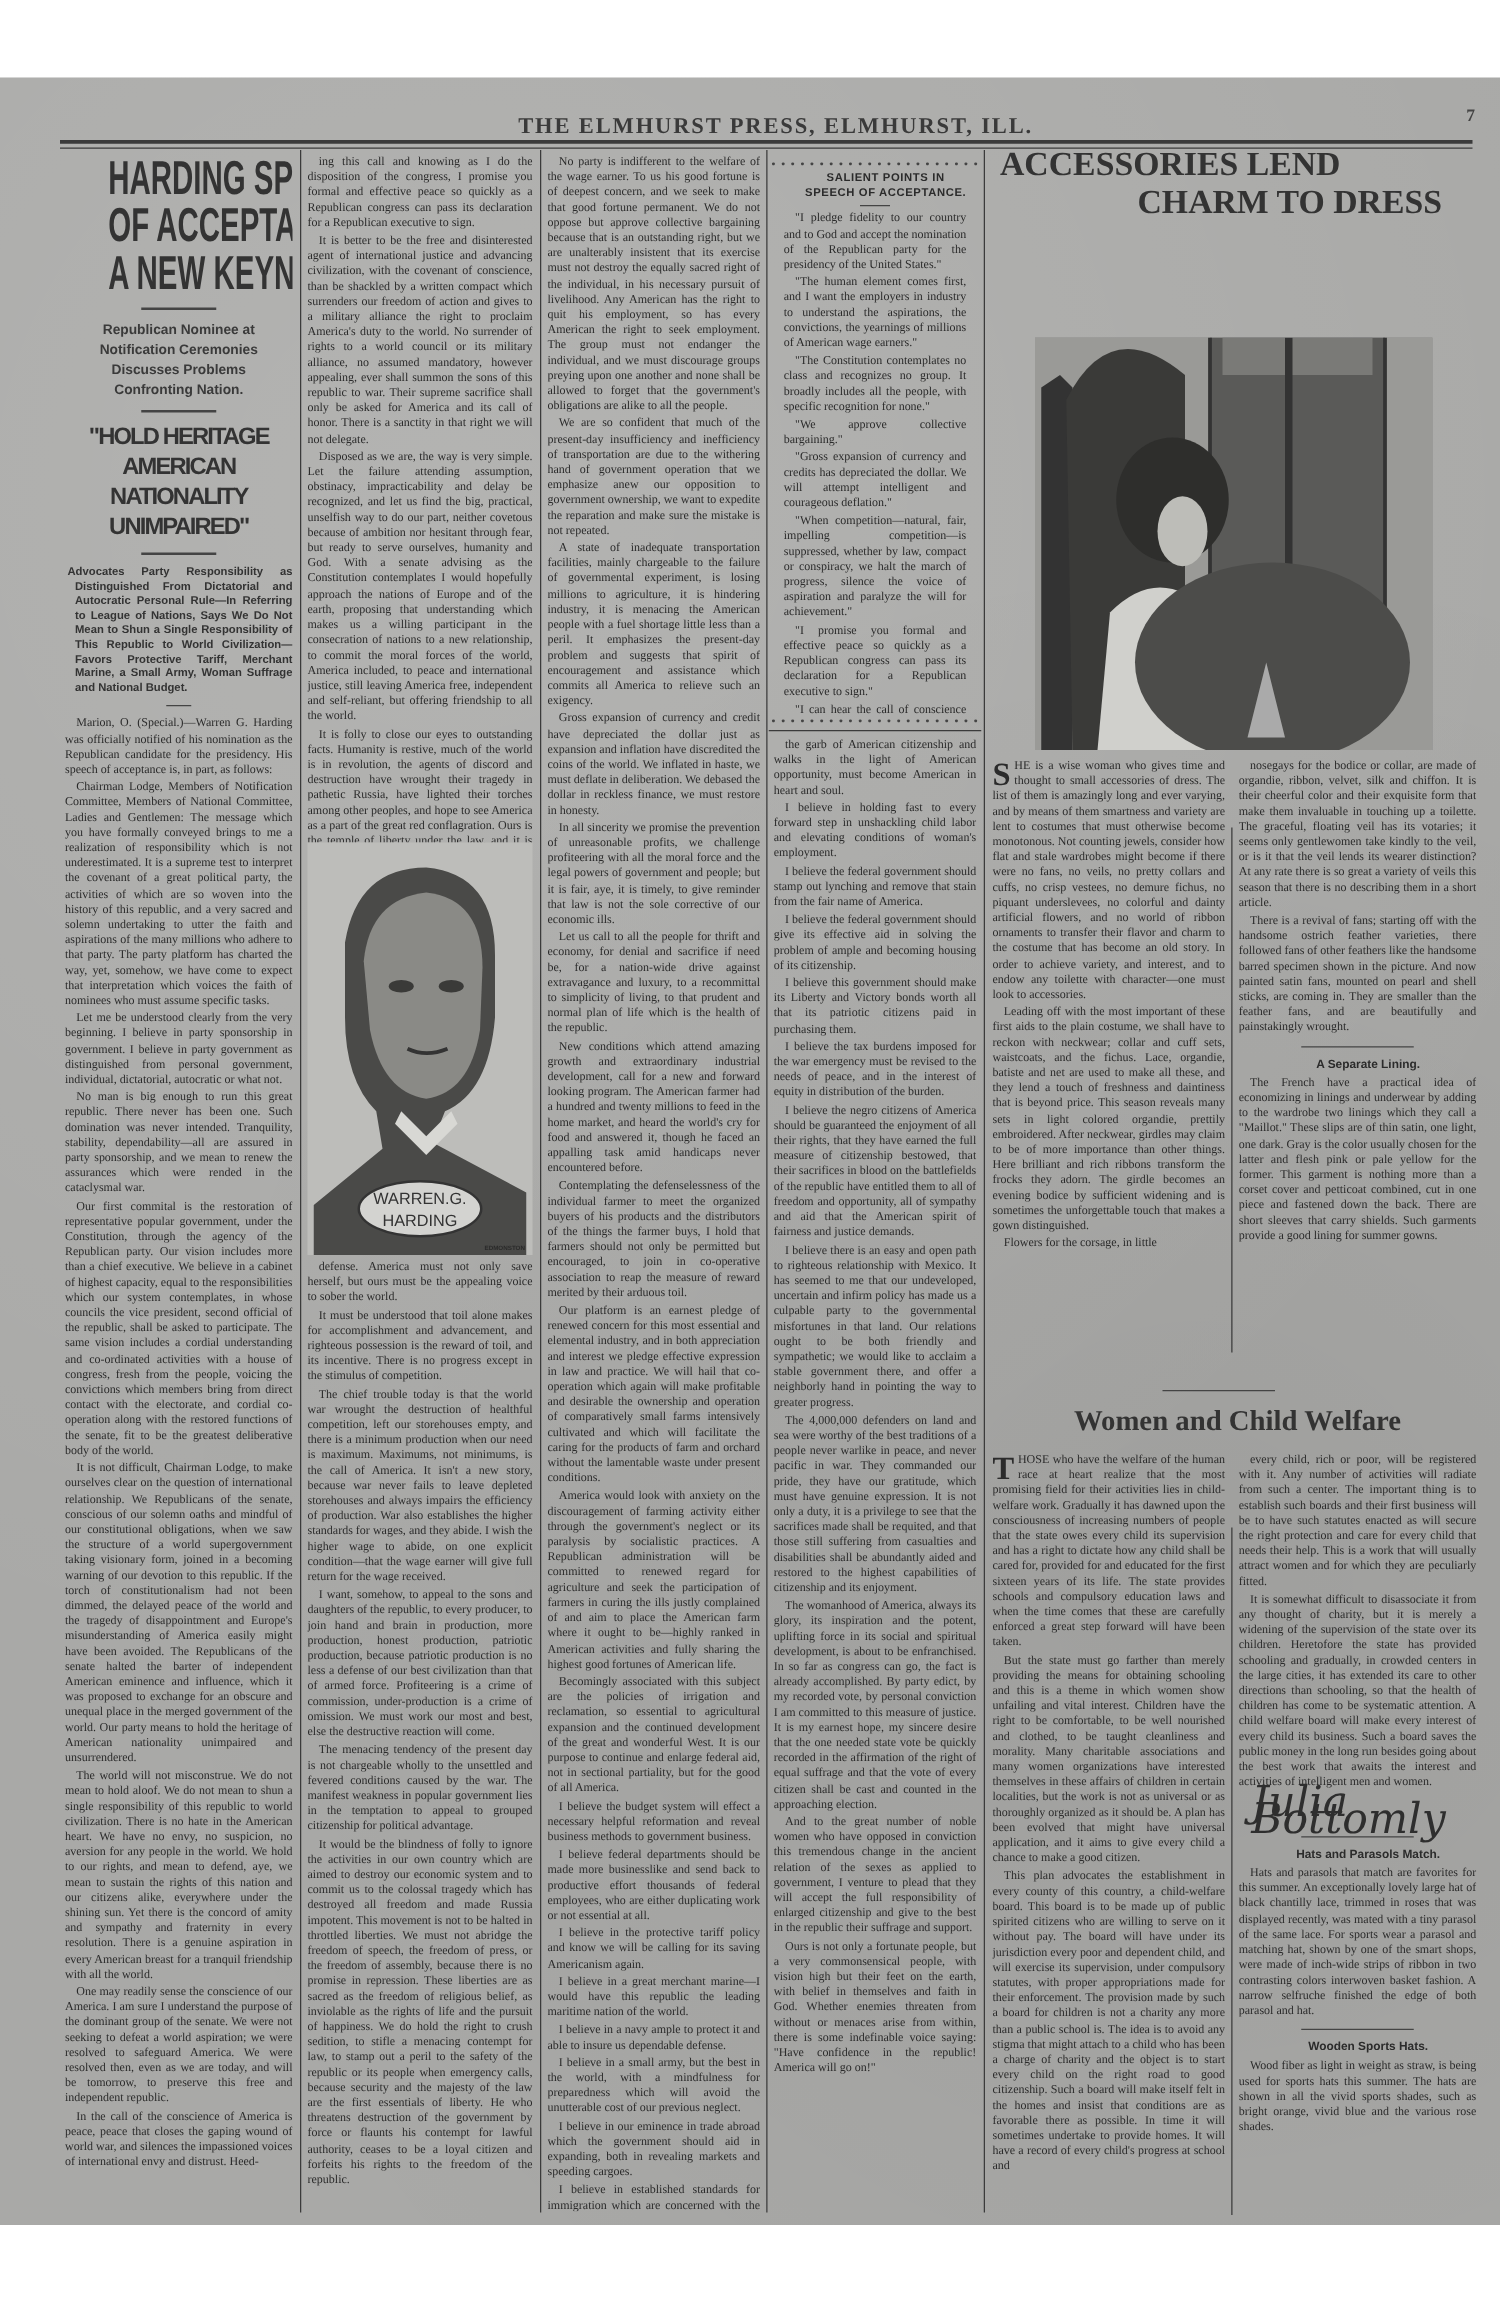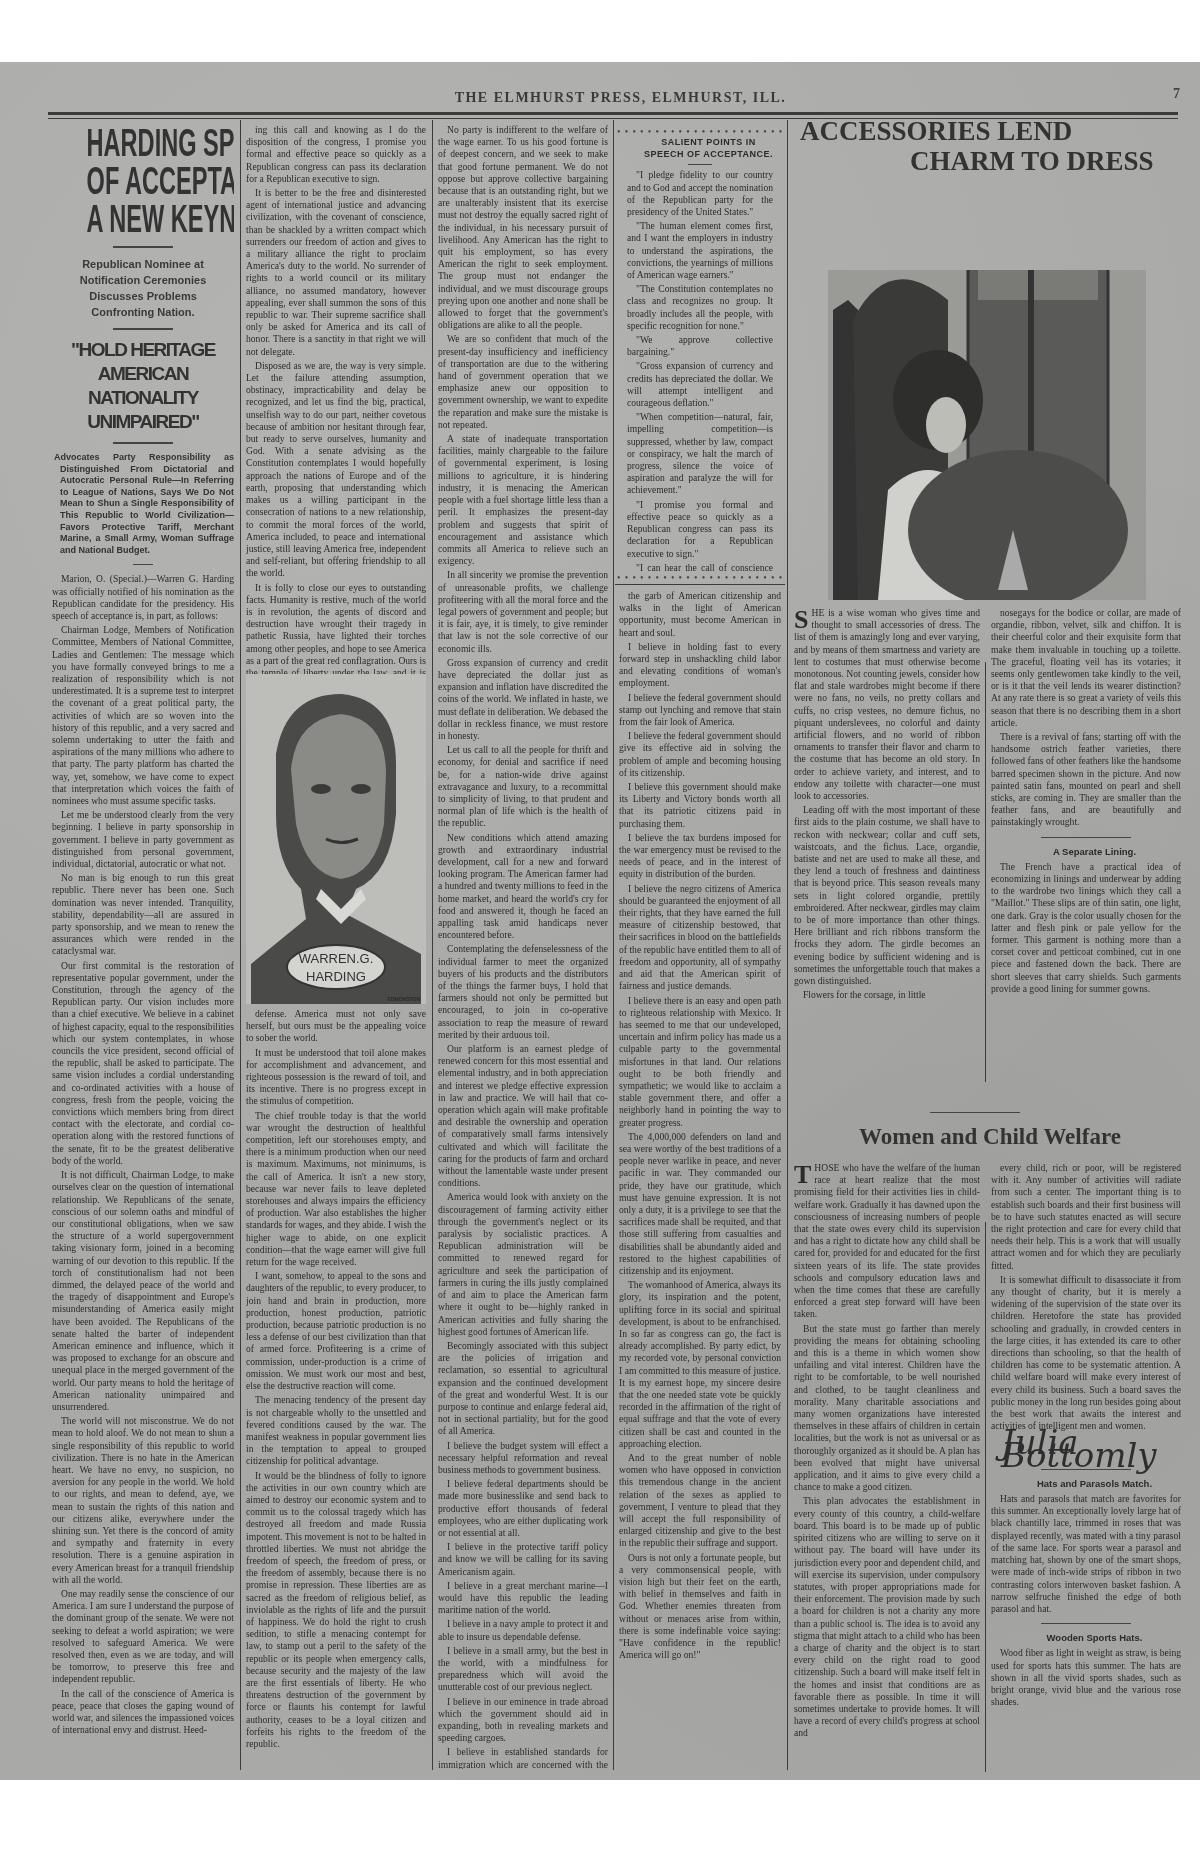--- a/index.html
+++ b/index.html
@@ -1,20 +1,20 @@
 <!DOCTYPE html>
 <html><head>
 <meta charset="utf-8">
 <style>
   html,body{margin:0;padding:0;}
   body{width:1200px;height:1855px;background:#ffffff;position:relative;overflow:hidden;font-family:"Liberation Serif",serif;color:#2a2a2a;}
   .page{position:absolute;left:0;top:62px;width:1200px;height:1718px;background:#a9a9a7;
     background-image:radial-gradient(circle at 30% 20%,rgba(255,255,255,.12),transparent 60%),radial-gradient(circle at 80% 70%,rgba(0,0,0,.06),transparent 55%);}
   .masthead{position:absolute;left:40px;top:28px;width:1150px;height:22px;}
-  .masthead .title{position:absolute;left:11px;right:0;text-align:center;font-weight:bold;font-size:14px;letter-spacing:1.5px;color:#3a3a3a;}
+  .masthead .title{position:absolute;left:11px;right:0;text-align:center;font-weight:bold;font-size:18px;letter-spacing:1.5px;color:#3a3a3a;}
   .masthead .pg{position:absolute;right:10px;top:-4px;font-weight:bold;font-size:14px;color:#444;}
   .rule-thick{position:absolute;left:48px;width:1130px;height:3px;background:#3b3b3b;}
   .rule-thin{position:absolute;left:48px;width:1130px;height:1px;background:#3b3b3b;}
   .vline{position:absolute;width:1px;background:#3b3b3b;}
   .col{position:absolute;font-size:9.6px;line-height:12.2px;text-align:justify;color:#2b2b2b;overflow:hidden;}
   .col p{margin:0 0 2px 0;text-indent:9px;}
   .hd-cond{font-family:"Liberation Sans",sans-serif;font-weight:bold;transform:scaleX(.62);transform-origin:center;text-align:center;color:#333;white-space:nowrap;}
   .sub{font-family:"Liberation Sans",sans-serif;font-weight:bold;text-align:center;color:#3a3a3a;}
   .deck{font-family:"Liberation Sans",sans-serif;font-weight:bold;font-size:9px;line-height:11.6px;color:#333;}
   .short-rule{height:2px;background:#444;margin:8px auto;}
@@ -101,22 +101,22 @@
         <p>The menacing tendency of the present day is not chargeable wholly to the unsettled and fevered conditions caused by the war. The manifest weakness in popular government lies in the temptation to appeal to grouped citizenship for political advantage.</p>
         <p>It would be the blindness of folly to ignore the activities in our own country which are aimed to destroy our economic system and to commit us to the colossal tragedy which has destroyed all freedom and made Russia impotent. This movement is not to be halted in throttled liberties. We must not abridge the freedom of speech, the freedom of press, or the freedom of assembly, because there is no promise in repression. These liberties are as sacred as the freedom of religious belief, as inviolable as the rights of life and the pursuit of happiness. We do hold the right to crush sedition, to stifle a menacing contempt for law, to stamp out a peril to the safety of the republic or its people when emergency calls, because security and the majesty of the law are the first essentials of liberty. He who threatens destruction of the government by force or flaunts his contempt for lawful authority, ceases to be a loyal citizen and forfeits his rights to the freedom of the republic.</p>
       </div>
   </div>
 
   <div class="col" style="left:438px;top:62px;width:170px;height:1645px;">
     <div id="h-col3">
         <p>No party is indifferent to the welfare of the wage earner. To us his good fortune is of deepest concern, and we seek to make that good fortune permanent. We do not oppose but approve collective bargaining because that is an outstanding right, but we are unalterably insistent that its exercise must not destroy the equally sacred right of the individual, in his necessary pursuit of livelihood. Any American has the right to quit his employment, so has every American the right to seek employment. The group must not endanger the individual, and we must discourage groups preying upon one another and none shall be allowed to forget that the government's obligations are alike to all the people.</p>
         <p>We are so confident that much of the present-day insufficiency and inefficiency of transportation are due to the withering hand of government operation that we emphasize anew our opposition to government ownership, we want to expedite the reparation and make sure the mistake is not repeated.</p>
         <p>A state of inadequate transportation facilities, mainly chargeable to the failure of governmental experiment, is losing millions to agriculture, it is hindering industry, it is menacing the American people with a fuel shortage little less than a peril. It emphasizes the present-day problem and suggests that spirit of encouragement and assistance which commits all America to relieve such an exigency.</p>
+        <p>Gross expansion of currency and credit have depreciated the dollar just as expansion and inflation have discredited the coins of the world. We inflated in haste, we must deflate in deliberation. We debased the dollar in reckless finance, we must restore in honesty.</p>
         <p>In all sincerity we promise the prevention of unreasonable profits, we challenge profiteering with all the moral force and the legal powers of government and people; but it is fair, aye, it is timely, to give reminder that law is not the sole corrective of our economic ills.</p>
-        <p>Gross expansion of currency and credit have depreciated the dollar just as expansion and inflation have discredited the coins of the world. We inflated in haste, we must deflate in deliberation. We debased the dollar in reckless finance, we must restore in honesty.</p>
         <p>Let us call to all the people for thrift and economy, for denial and sacrifice if need be, for a nation-wide drive against extravagance and luxury, to a recommittal to simplicity of living, to that prudent and normal plan of life which is the health of the republic.</p>
         <p>New conditions which attend amazing growth and extraordinary industrial development, call for a new and forward looking program. The American farmer had a hundred and twenty millions to feed in the home market, and heard the world's cry for food and answered it, though he faced an appalling task amid handicaps never encountered before.</p>
         <p>Contemplating the defenselessness of the individual farmer to meet the organized buyers of his products and the distributors of the things the farmer buys, I hold that farmers should not only be permitted but encouraged, to join in co-operative association to reap the measure of reward merited by their arduous toil.</p>
         <p>Our platform is an earnest pledge of renewed concern for this most essential and elemental industry, and in both appreciation and interest we pledge effective expression in law and practice. We will hail that co-operation which again will make profitable and desirable the ownership and operation of comparatively small farms intensively cultivated and which will facilitate the caring for the products of farm and orchard without the lamentable waste under present conditions.</p>
         <p>America would look with anxiety on the discouragement of farming activity either through the government's neglect or its paralysis by socialistic practices. A Republican administration will be committed to renewed regard for agriculture and seek the participation of farmers in curing the ills justly complained of and aim to place the American farm where it ought to be—highly ranked in American activities and fully sharing the highest good fortunes of American life.</p>
         <p>Becomingly associated with this subject are the policies of irrigation and reclamation, so essential to agricultural expansion and the continued development of the great and wonderful West. It is our purpose to continue and enlarge federal aid, not in sectional partiality, but for the good of all America.</p>
         <p>I believe the budget system will effect a necessary helpful reformation and reveal business methods to government business.</p>
         <p>I believe federal departments should be made more businesslike and send back to productive effort thousands of federal employees, who are either duplicating work or not essential at all.</p>
         <p>I believe in the protective tariff policy and know we will be calling for its saving Americanism again.</p>
         <p>I believe in a great merchant marine—I would have this republic the leading maritime nation of the world.</p>
@@ -141,21 +141,21 @@
         <p>"I can hear the call of conscience an insistent voice for largely reduced armaments throughout the world."</p>
       </div>
   </div>
   <div class="dots" style="left:617px;top:64px;width:168px;">••••••••••••••••••••••••••</div>
   <div class="dots" style="left:617px;top:510px;width:168px;">••••••••••••••••••••••••••</div>
   <div class="rule-thin" style="left:615px;width:170px;top:522px;"></div>
   <div class="col" style="left:619px;top:528px;width:162px;height:1180px;">
     <div id="h-col4">
         <p>the garb of American citizenship and walks in the light of American opportunity, must become American in heart and soul.</p>
         <p>I believe in holding fast to every forward step in unshackling child labor and elevating conditions of woman's employment.</p>
-        <p>I believe the federal government should stamp out lynching and remove that stain from the fair look of America.</p>
+        <p>I believe the federal government should stamp out lynching and remove that stain from the fair name of America.</p>
         <p>I believe the federal government should give its effective aid in solving the problem of ample and becoming housing of its citizenship.</p>
         <p>I believe this government should make its Liberty and Victory bonds worth all that its patriotic citizens paid in purchasing them.</p>
         <p>I believe the tax burdens imposed for the war emergency must be revised to the needs of peace, and in the interest of equity in distribution of the burden.</p>
         <p>I believe the negro citizens of America should be guaranteed the enjoyment of all their rights, that they have earned the full measure of citizenship bestowed, that their sacrifices in blood on the battlefields of the republic have entitled them to all of freedom and opportunity, all of sympathy and aid that the American spirit of fairness and justice demands.</p>
         <p>I believe there is an easy and open path to righteous relationship with Mexico. It has seemed to me that our undeveloped, uncertain and infirm policy has made us a culpable party to the governmental misfortunes in that land. Our relations ought to be both friendly and sympathetic; we would like to acclaim a stable government there, and offer a neighborly hand in pointing the way to greater progress.</p>
         <p>The 4,000,000 defenders on land and sea were worthy of the best traditions of a people never warlike in peace, and never pacific in war. They commanded our pride, they have our gratitude, which must have genuine expression. It is not only a duty, it is a privilege to see that the sacrifices made shall be requited, and that those still suffering from casualties and disabilities shall be abundantly aided and restored to the highest capabilities of citizenship and its enjoyment.</p>
         <p>The womanhood of America, always its glory, its inspiration and the potent, uplifting force in its social and spiritual development, is about to be enfranchised. In so far as congress can go, the fact is already accomplished. By party edict, by my recorded vote, by personal conviction I am committed to this measure of justice. It is my earnest hope, my sincere desire that the one needed state vote be quickly recorded in the affirmation of the right of equal suffrage and that the vote of every citizen shall be cast and counted in the approaching election.</p>
         <p>And to the great number of noble women who have opposed in conviction this tremendous change in the ancient relation of the sexes as applied to government, I venture to plead that they will accept the full responsibility of enlarged citizenship and give to the best in the republic their suffrage and support.</p>
         <p>Ours is not only a fortunate people, but a very commonsensical people, with vision high but their feet on the earth, with belief in themselves and faith in God. Whether enemies threaten from without or menaces arise from within, there is some indefinable voice saying: "Have confidence in the republic! America will go on!"</p>
       </div>

